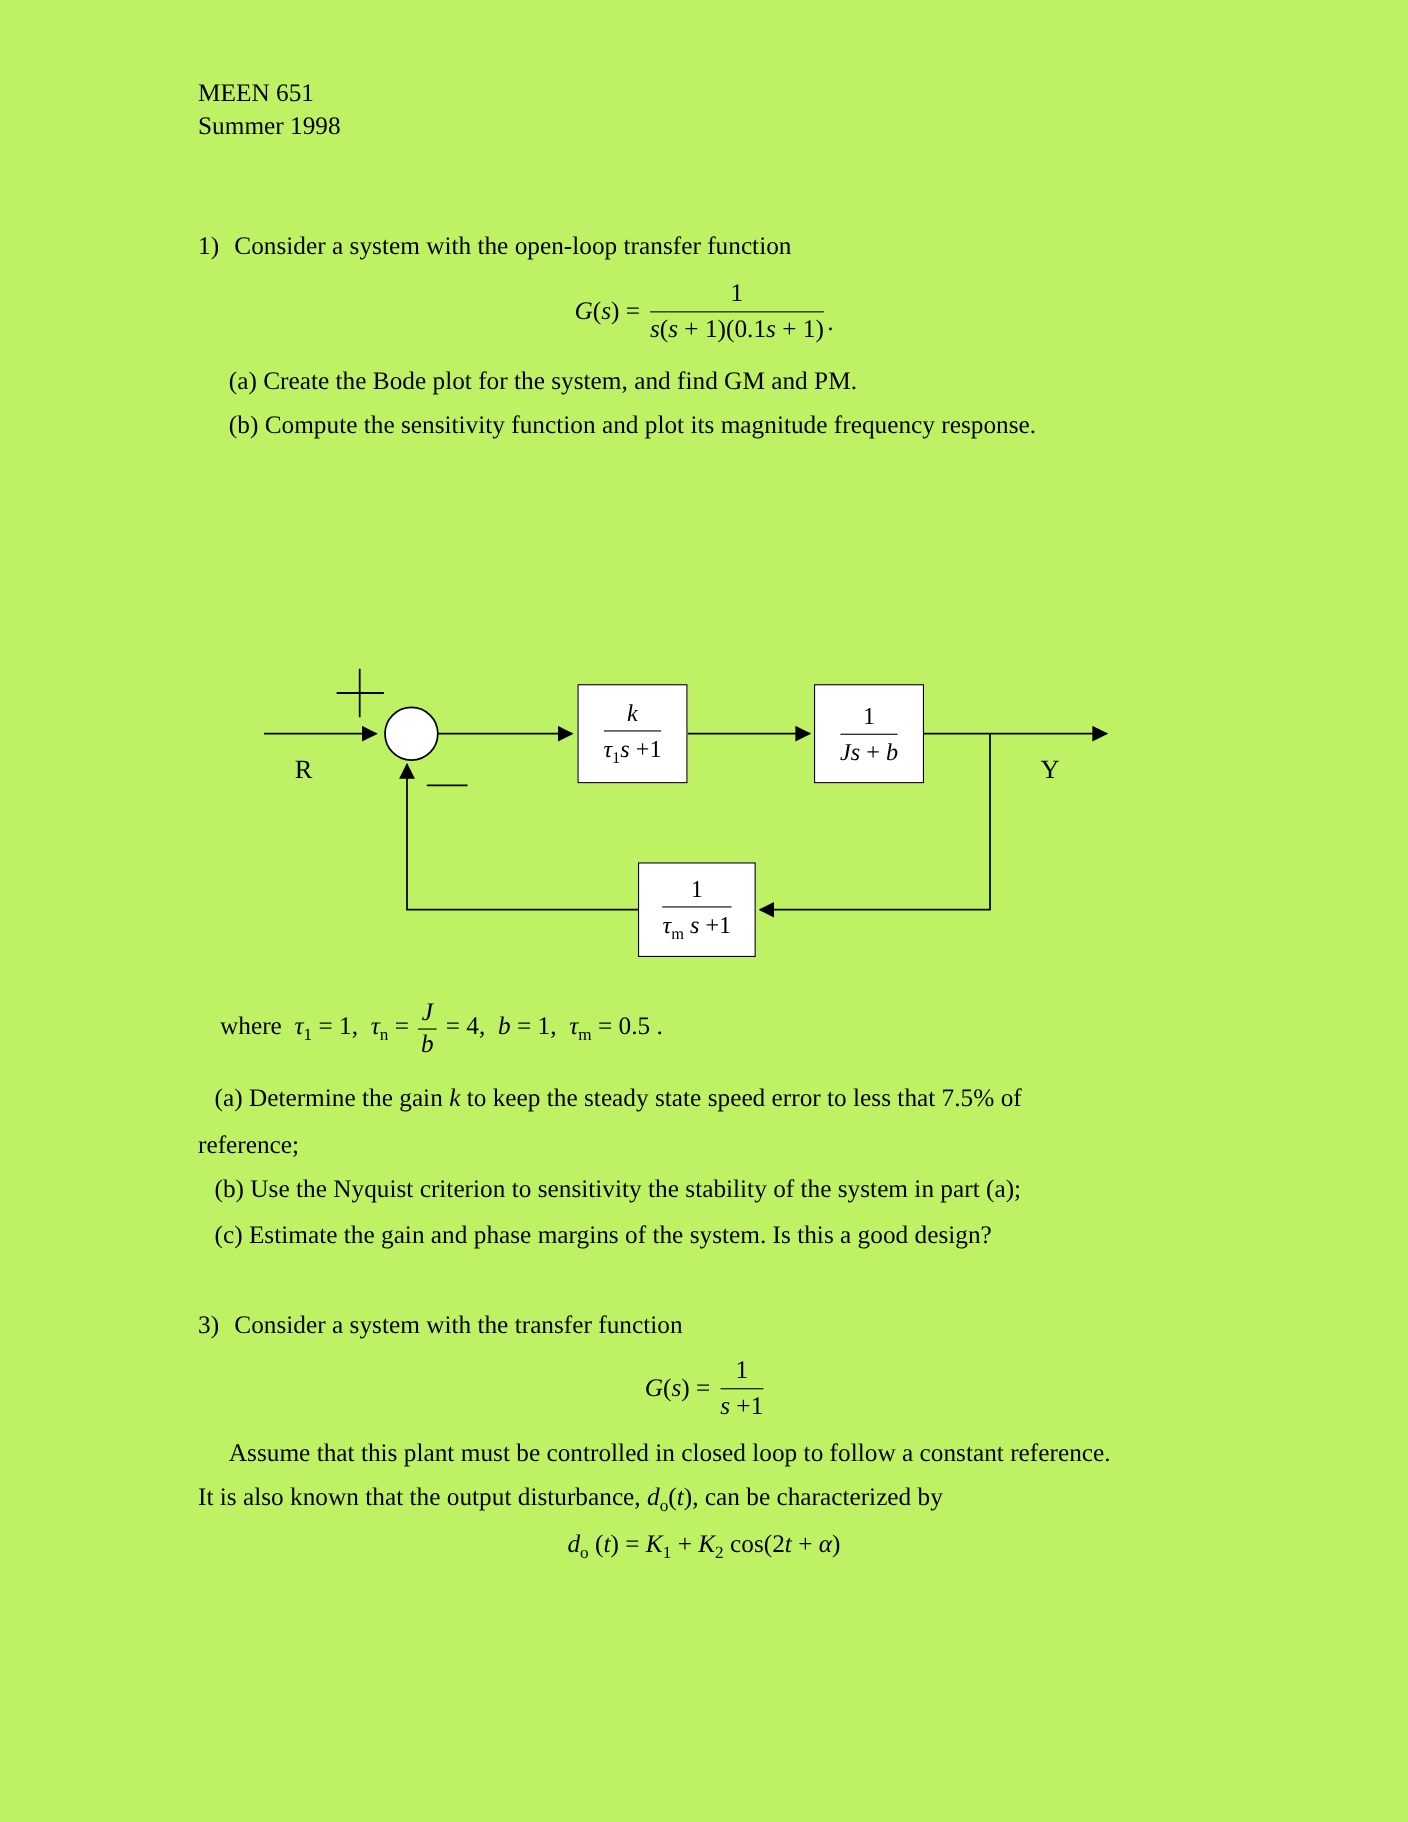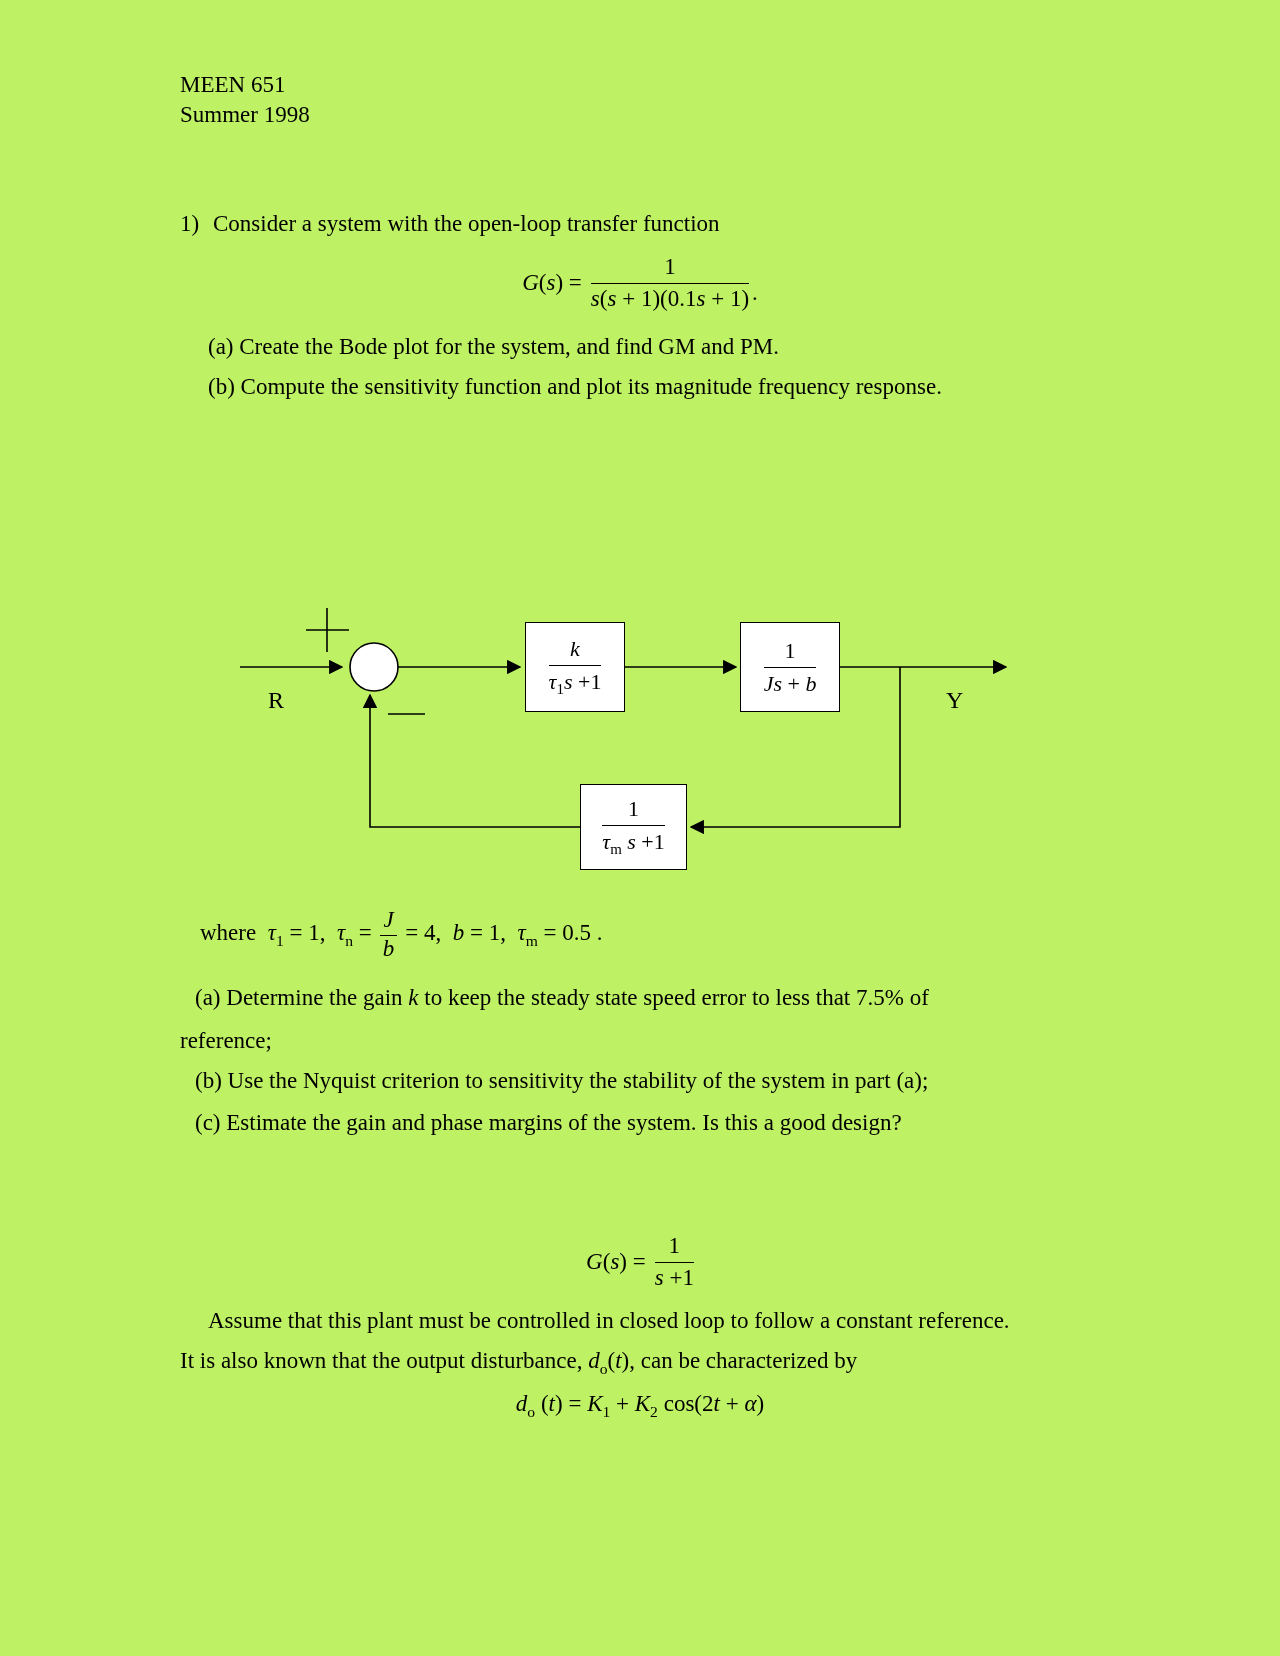--- a/index.html
+++ b/index.html
@@ -129,20 +129,23 @@
       <span class="den"><i>b</i></span>
     </span>
     <span>= 4, &nbsp;<i>b</i> = 1, &nbsp;<i>τ</i><sub>m</sub> = 0.5 .</span>
   </div>
 
   <div class="abs part2" style="top:985px">(a) Determine the gain <i>k</i> to keep the steady state speed error to less that 7.5% of</div>
   <div class="abs qline" style="top:1028px">reference;</div>
   <div class="abs part2" style="top:1068px">(b) Use the Nyquist criterion to sensitivity the stability of the system in part (a);</div>
   <div class="abs part2" style="top:1110px">(c) Estimate the gain and phase margins of the system. Is this a good design?</div>
 
+  <div class="abs qline" style="top:1192px">
+    <span class="qnum">3)</span><span>Consider a system with the transfer function</span>
+  </div>
 
   <div class="abs eq-row" style="top:1229px;height:66px">
     <span class="eq-lhs"><i>G</i>(<i>s</i>) =</span>
     <span class="frac">
       <span class="num">1</span>
       <span class="den"><i>s</i> +1</span>
     </span>
   </div>
 
   <div class="abs part" style="top:1308px">Assume that this plant must be controlled in closed loop to follow a constant reference.</div>

